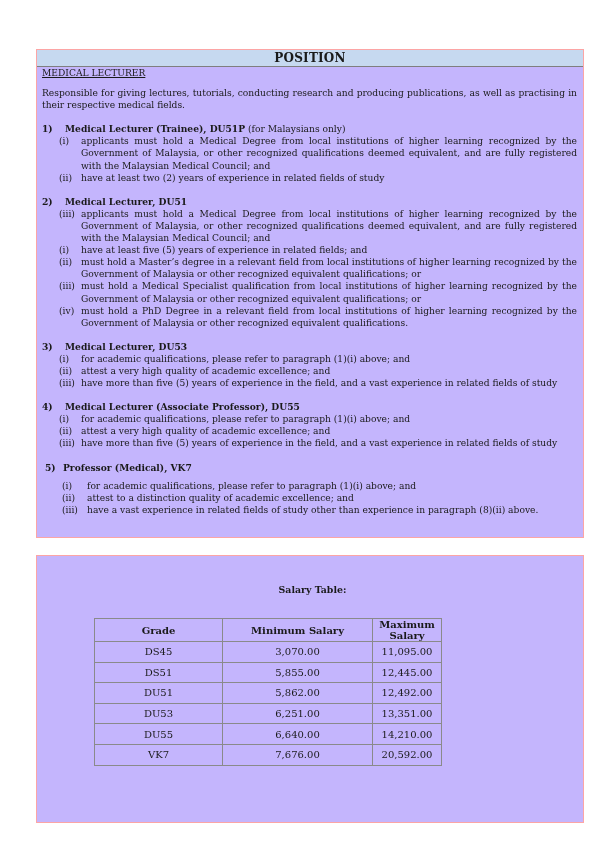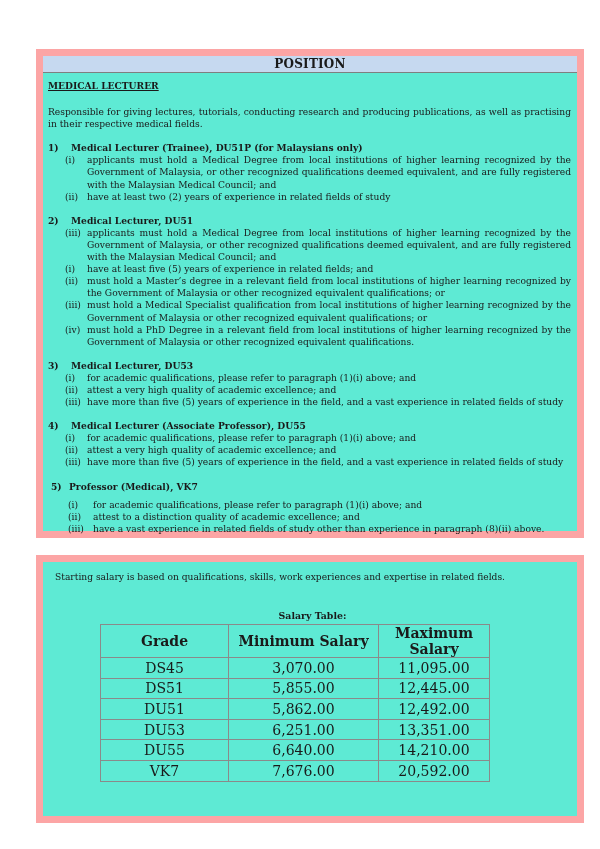--- a/index.html
+++ b/index.html
@@ -1,37 +1,37 @@
 <!DOCTYPE html>
 <html><head>
 <meta charset="utf-8">
 <style>
   html, body { margin: 0; padding: 0; background: #ffffff; }
   body { width: 600px; height: 849px; position: relative; font-family: "DejaVu Serif", "Liberation Serif", serif; color: #1a1a1a; overflow: hidden; }
-  .box { position: absolute; left: 36px; width: 548px; border: 7px solid #fca5a5; background: #5eead4; box-sizing: border-box; }
+  .box { position: absolute; left: 36px; width: 548px; border: 1px solid #fca5a5; background: #c4b5fd; box-sizing: border-box; }
   .box-header { background: #c6d9f0; border-bottom: 1px solid #7f7f7f; text-align: center; font-weight: bold; font-size: 12px; height: 16px; line-height: 16px; letter-spacing: 0.2px; }
   .pos { top: 49px; height: 489px; }
   .sal { top: 555px; height: 268px; }
   .content { padding: 0 6px 0 5px; font-size: 9.15px; line-height: 12.1px; }
-  .title-u { font-weight: bold; text-decoration: underline; margin-top: 7px; }
-  .intro { margin-top: 14px; text-align: justify; }
+  .title-u { font-weight: normal; text-decoration: underline; }
+  .intro { margin-top: 8px; text-align: justify; }
   .section { margin-top: 12px; }
   .sec-head { display: flex; font-weight: bold; }
   .sec-num { width: 23px; flex: none; }
-  .sec-head .note { font-weight: bold; }
+  .sec-head .note { font-weight: normal; }
   .items { margin-left: 17px; }
   .item { display: flex; }
   .roman { width: 22px; flex: none; }
   .itext { flex: 1; text-align: justify; }
   .s5 .sec-num { width: 18px; margin-left: 3px; }
   .s5 .items { margin-left: 20px; margin-top: 6px; }
   .s5 .roman { width: 25px; text-align: left; }
   .sal-text { padding: 10px 0 0 12px; font-size: 9.15px; }
   .tbl-cap { text-align: center; font-weight: bold; font-size: 9.4px; margin-top: 28px; padding-left: 5px; }
-  table.sal-table { position: absolute; left: 57px; top: 62px; width: 390px; border-collapse: collapse; font-size: 14px; }
+  table.sal-table { position: absolute; left: 57px; top: 62px; width: 348px; border-collapse: collapse; font-size: 10px; }
   table.sal-table th, table.sal-table td { border: 1px solid #8a8a8a; text-align: center; height: 19.6px; padding: 0; }
   table.sal-table th { font-weight: bold; }
   table.sal-table th:nth-child(1), table.sal-table td:nth-child(1) { width: 127px; }
   table.sal-table th:nth-child(2), table.sal-table td:nth-child(2) { width: 149px; }
 </style>
 </head>
 <body>
 
 <div class="box pos">
   <div class="box-header">POSITION</div>
@@ -144,21 +144,20 @@
         <div class="item">
             <span class="roman">(iii)</span>
             <span class="itext">have a vast experience in related fields of study other than experience in paragraph (8)(ii) above.</span>
           </div>
       </div>
     </div>
   </div>
 </div>
 
 <div class="box sal">
-  <div class="sal-text">Starting salary is based on qualifications, skills, work experiences and expertise in related fields.</div>
   <div class="tbl-cap">Salary Table:</div>
   <table class="sal-table">
     <thead>
       <tr>
         <th>Grade</th>
         <th>Minimum Salary</th>
         <th>Maximum Salary</th>
       </tr>
     </thead>
     <tbody>

